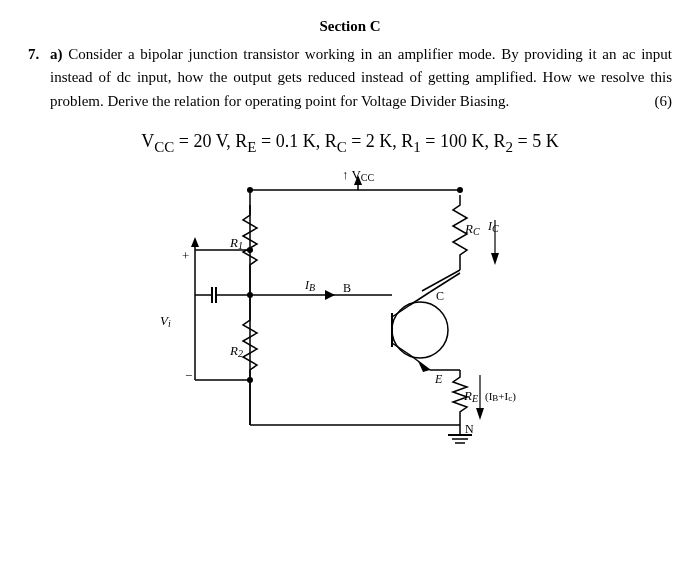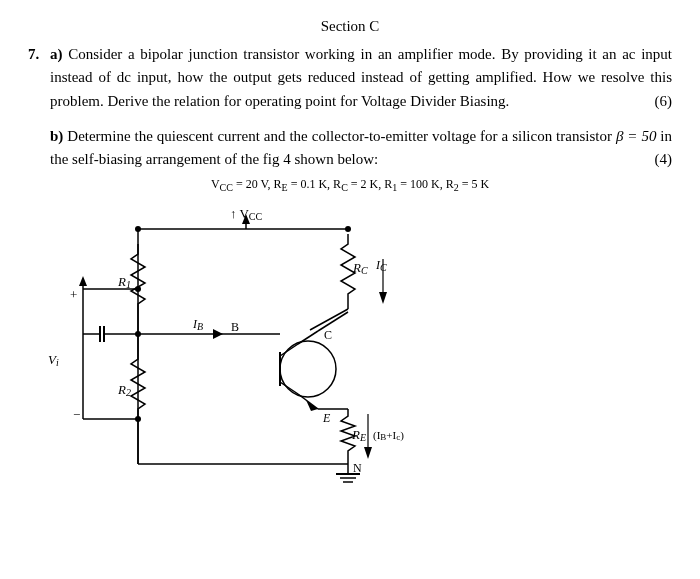--- a/index.html
+++ b/index.html
@@ -7,21 +7,21 @@
       width: 700px;
       min-height: 579px;
       background: #fff;
       font-family: 'Times New Roman', Times, serif;
       font-size: 15px;
       color: #000;
       padding: 18px 28px 18px 28px;
     }
     .section-title {
       text-align: center;
-      font-weight: normal;
+      font-weight: bold;
       font-size: 15px;
       margin-bottom: 8px;
     }
     .question-block {
       line-height: 1.55;
       text-align: justify;
     }
     .q-row {
       display: flex;
       align-items: flex-start;
@@ -41,24 +41,25 @@
       display: block;
       margin-top: 2px;
     }
     .marks {
       float: right;
       margin-left: 8px;
     }
     .formula-line {
       text-align: center;
       margin: 6px 0 10px 0;
-      font-size: 12px;
+      font-size: 18px;
     }
     .circuit-container {
       display: flex;
+      justify-content: center;
     }
     svg text {
       font-family: 'Times New Roman', Times, serif;
     }
     .beta-inline {
       font-style: italic;
     }
   </style>
 </head>
 <body>
@@ -68,27 +69,20 @@
 </div>
 
 <div class="question-block">
   <div class="q-row">
     <span class="q-num">7.</span>
     <div class="q-content">
       <span class="part-a">
         <strong>a)</strong>
         <span>Consider a bipolar junction transistor working in an amplifier mode. By providing it an ac input instead of dc input, how the output gets reduced instead of getting amplified. How we resolve this problem. Derive the relation for operating point for Voltage Divider Biasing.</span>
         <span class="marks">(6)</span>
-      </span>
-      <span class="part-b">
-        <strong>b)</strong>
-        <span>Determine the quiescent current and the collector-to-emitter voltage for a silicon transistor</span>
-        <span class="beta-inline"> <em>β</em> = 50 </span>
-        <span>in the self-biasing arrangement of the fig 4 shown below:</span>
-        <span class="marks">(4)</span>
       </span>
     </div>
   </div>
 </div>
 
 <div class="formula-line">
   <span>V<sub>CC</sub> = 20 V, R<sub>E</sub> = 0.1 K, R<sub>C</sub> = 2 K, R<sub>1</sub> = 100 K, R<sub>2</sub> = 5 K</span>
 </div>
 
 <div class="circuit-container">

